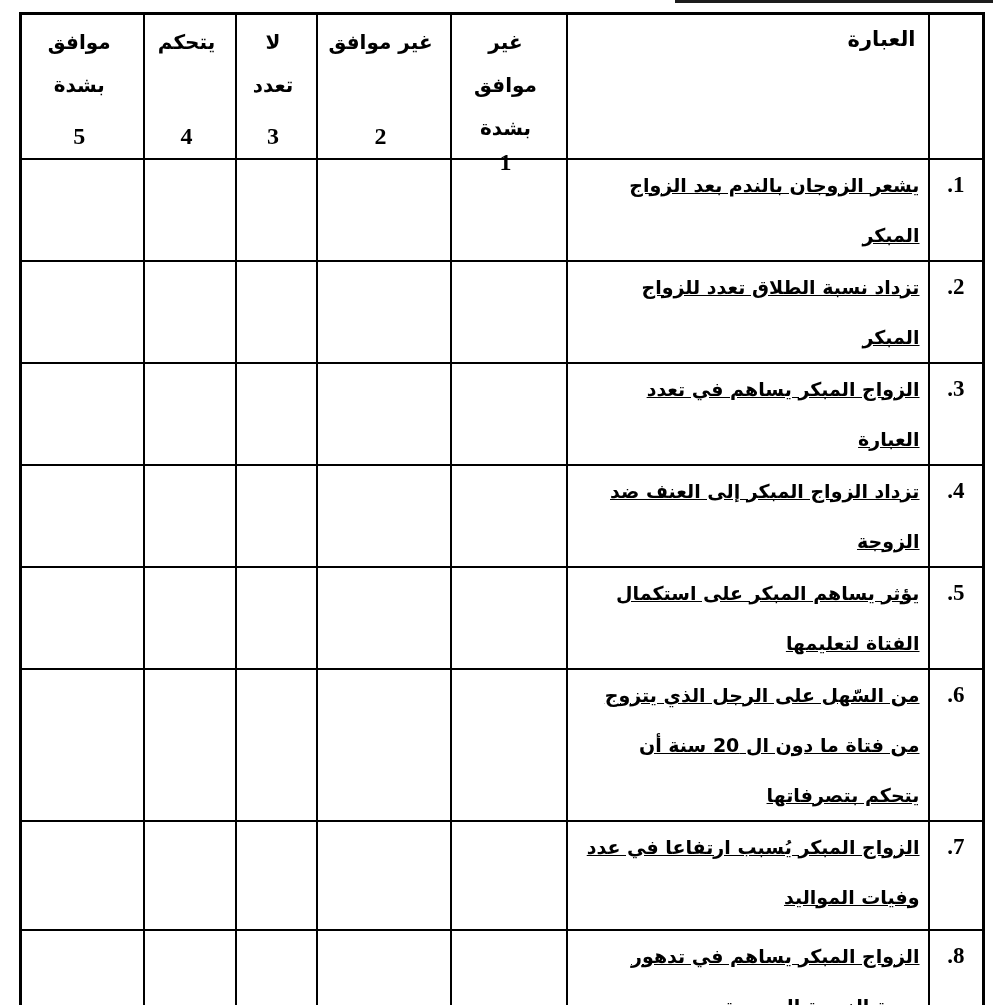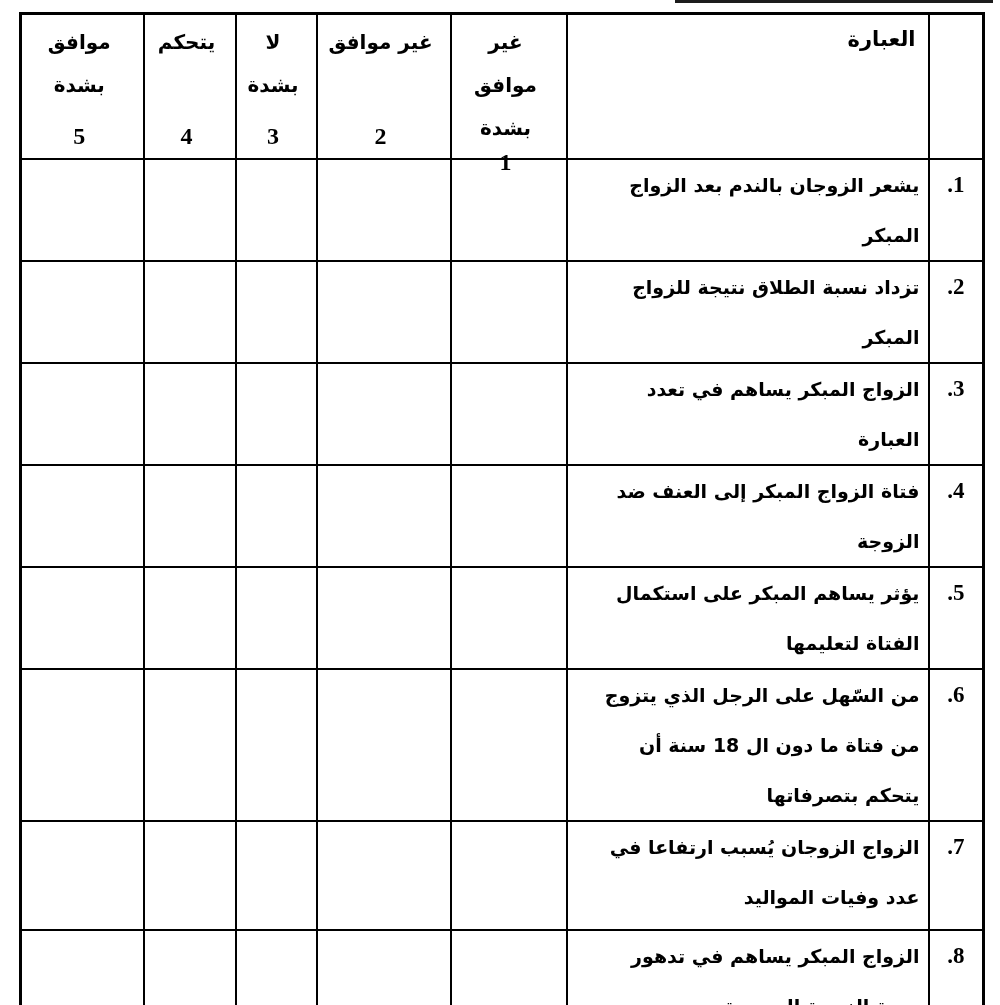--- a/index.html
+++ b/index.html
@@ -75,20 +75,21 @@
     font-family: "Liberation Serif", "DejaVu Serif", serif;
     font-size: 23px;
     line-height: 50px;
     padding: 0 2px;
   }
   td.stmt-cell {
     text-align: right;
     font-size: 19px;
     line-height: 50px;
     padding: 0 8px 0 14px;
+    text-decoration: underline;
   }
   td.answer-cell { }
 </style>
 </head>
 <body>
 
 <div class="page">
 
   <div class="scan-artifact"></div>
 
@@ -117,21 +118,21 @@
         </th>
         <th class="opt-header">
           <div class="hcell">
             <div class="opt-label">غير موافق</div>
             <div class="opt-value">2</div>
           </div>
         </th>
         <th class="opt-header">
           <div class="hcell">
             <div class="opt-label">لا
-بشدة</div>
+تعدد</div>
             <div class="opt-value">3</div>
           </div>
         </th>
         <th class="opt-header">
           <div class="hcell">
             <div class="opt-label">يتحكم</div>
             <div class="opt-value">4</div>
           </div>
         </th>
         <th class="opt-header">
@@ -148,66 +149,66 @@
         <td class="num-cell">1.</td>
         <td class="stmt-cell">يشعر الزوجان بالندم بعد الزواج المبكر</td>
         <td class="answer-cell"></td>
         <td class="answer-cell"></td>
         <td class="answer-cell"></td>
         <td class="answer-cell"></td>
         <td class="answer-cell"></td>
       </tr>
       <tr class="r-single">
         <td class="num-cell">2.</td>
-        <td class="stmt-cell">تزداد نسبة الطلاق نتيجة للزواج المبكر</td>
+        <td class="stmt-cell">تزداد نسبة الطلاق تعدد للزواج المبكر</td>
         <td class="answer-cell"></td>
         <td class="answer-cell"></td>
         <td class="answer-cell"></td>
         <td class="answer-cell"></td>
         <td class="answer-cell"></td>
       </tr>
       <tr class="r-single">
         <td class="num-cell">3.</td>
         <td class="stmt-cell">الزواج المبكر يساهم في تعدد العبارة</td>
         <td class="answer-cell"></td>
         <td class="answer-cell"></td>
         <td class="answer-cell"></td>
         <td class="answer-cell"></td>
         <td class="answer-cell"></td>
       </tr>
       <tr class="r-single">
         <td class="num-cell">4.</td>
-        <td class="stmt-cell">فتاة الزواج المبكر إلى العنف ضد الزوجة</td>
+        <td class="stmt-cell">تزداد الزواج المبكر إلى العنف ضد الزوجة</td>
         <td class="answer-cell"></td>
         <td class="answer-cell"></td>
         <td class="answer-cell"></td>
         <td class="answer-cell"></td>
         <td class="answer-cell"></td>
       </tr>
       <tr class="r-single">
         <td class="num-cell">5.</td>
         <td class="stmt-cell">يؤثر يساهم المبكر على استكمال الفتاة لتعليمها</td>
         <td class="answer-cell"></td>
         <td class="answer-cell"></td>
         <td class="answer-cell"></td>
         <td class="answer-cell"></td>
         <td class="answer-cell"></td>
       </tr>
       <tr class="r-double">
         <td class="num-cell">6.</td>
-        <td class="stmt-cell">من السّهل على الرجل الذي يتزوج من فتاة ما دون ال 18 سنة أن يتحكم بتصرفاتها</td>
+        <td class="stmt-cell">من السّهل على الرجل الذي يتزوج من فتاة ما دون ال 20 سنة أن يتحكم بتصرفاتها</td>
         <td class="answer-cell"></td>
         <td class="answer-cell"></td>
         <td class="answer-cell"></td>
         <td class="answer-cell"></td>
         <td class="answer-cell"></td>
       </tr>
       <tr class="r-double">
         <td class="num-cell">7.</td>
-        <td class="stmt-cell">الزواج الزوجان يُسبب ارتفاعا في عدد وفيات المواليد</td>
+        <td class="stmt-cell">الزواج المبكر يُسبب ارتفاعا في عدد وفيات المواليد</td>
         <td class="answer-cell"></td>
         <td class="answer-cell"></td>
         <td class="answer-cell"></td>
         <td class="answer-cell"></td>
         <td class="answer-cell"></td>
       </tr>
       <tr class="r-double">
         <td class="num-cell">8.</td>
         <td class="stmt-cell">الزواج المبكر يساهم في تدهور صحة الزوجة الجسدية</td>
         <td class="answer-cell"></td>

